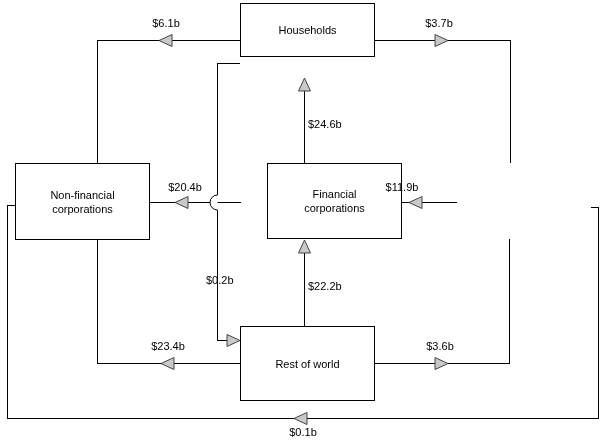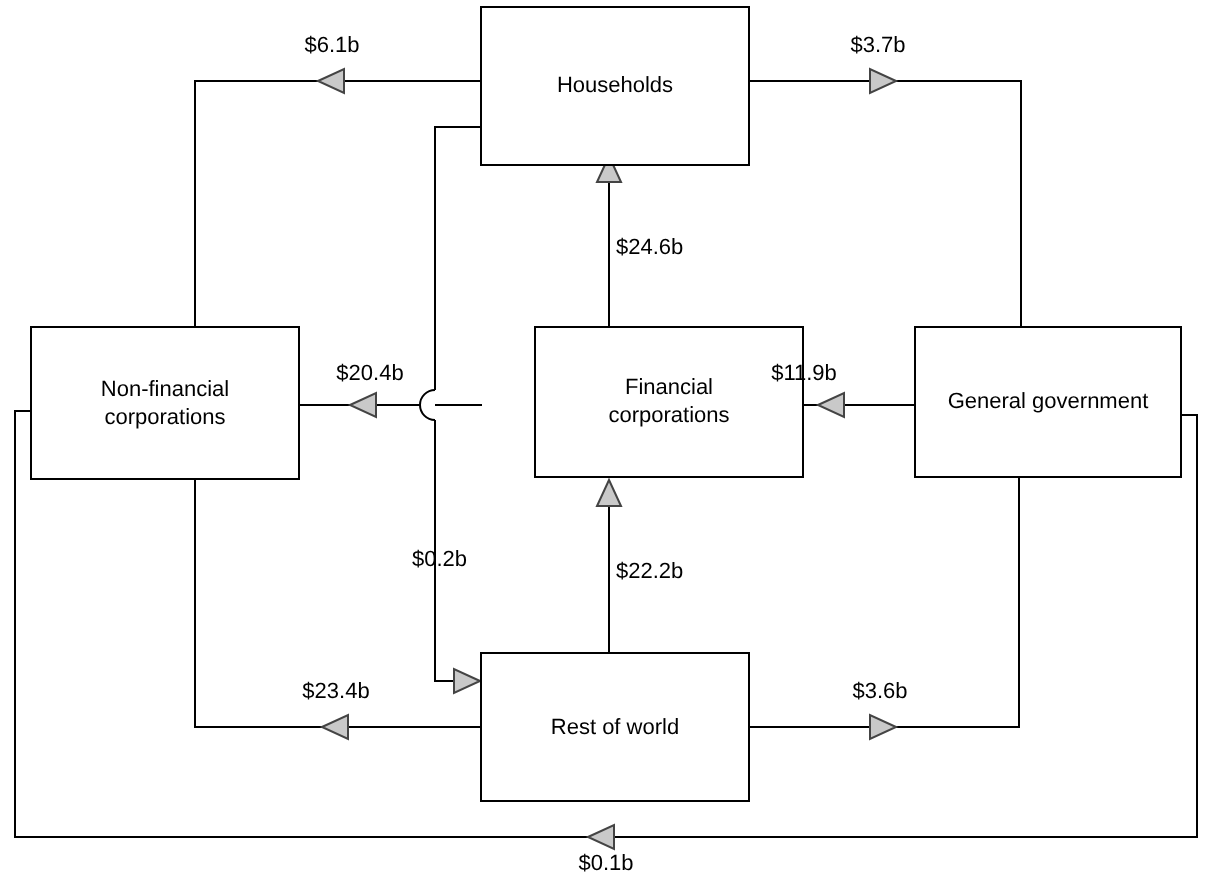--- a/index.html
+++ b/index.html
@@ -30,21 +30,21 @@
     align-items: center;
     justify-content: center;
     text-align: center;
     font-size: 11px;
     line-height: 14px;
   }
   .node .lbl {
     display: inline-block;
     max-width: 102px;
   }
-  .node-households        { left: 240px; top: 3px;   width: 135px; height: 80px; }
+  .node-households        { left: 240px; top: 3px;   width: 135px; height: 54px; }
   .node-non-financial     { left: 15px;  top: 163px; width: 135px; height: 77px; }
   .node-financial         { left: 241px; top: 163px; width: 135px; height: 76px; margin-left: 26px; }
   .node-general-government{ left: 457px; top: 163px; width: 134px; height: 76px; }
   .node-rest-of-world     { left: 240px; top: 326px; width: 135px; height: 75px; }
   .flow-label {
     position: absolute;
     font-size: 11px;
     line-height: 13px;
     white-space: nowrap;
     text-align: right;
@@ -111,23 +111,20 @@
 
   <div class="node node-households">
     <span class="lbl">Households</span>
   </div>
   <div class="node node-non-financial">
     <span class="lbl">Non-financial corporations</span>
   </div>
   <div class="node node-financial">
     <span class="lbl">Financial corporations</span>
   </div>
-  <div class="node node-general-government">
-    <span class="lbl">General government</span>
-  </div>
   <div class="node node-rest-of-world">
     <span class="lbl">Rest of world</span>
   </div>
 
   <div class="flow-label centered lab-6-1">$6.1b</div>
   <div class="flow-label centered lab-3-7">$3.7b</div>
   <div class="flow-label lab-24-6">$24.6b</div>
   <div class="flow-label centered lab-20-4">$20.4b</div>
   <div class="flow-label centered lab-11-9">$11.9b</div>
   <div class="flow-label lab-0-2">$0.2b</div>

